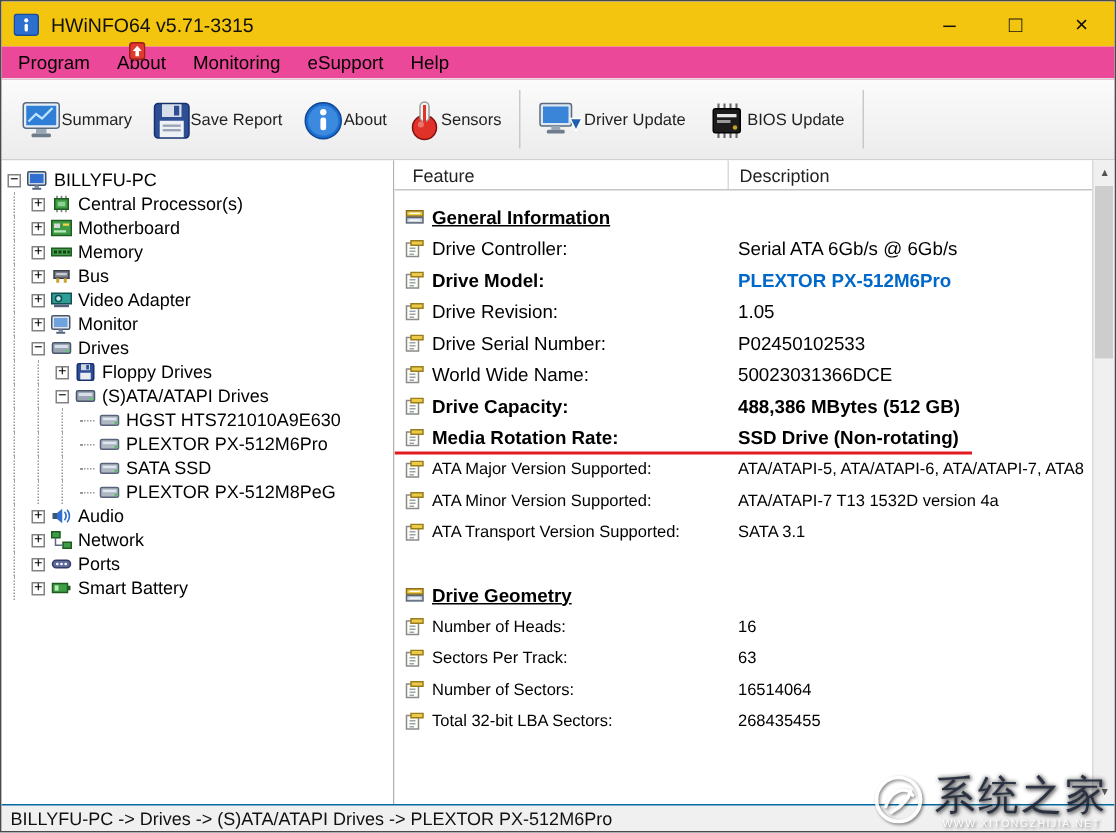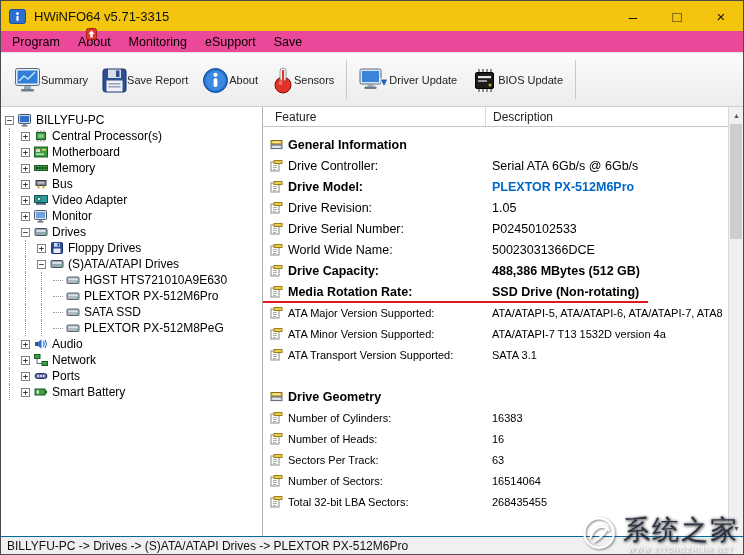--- a/index.html
+++ b/index.html
@@ -46,21 +46,21 @@
   .dh-feature{padding-left:12px;color:#222}
   .dh-desc{position:absolute;left:222px;top:0;bottom:0;padding-left:7px;border-left:1px solid #DADADA;display:flex;align-items:center;color:#222}
   .dbody{flex:1;overflow:hidden;padding-top:7px;font-size:12.5px}
   .drow{display:flex;align-items:center;height:21px;position:relative}
   .ficon{flex:0 0 14px;width:14px;margin:0 4px 0 7px;display:flex}
   .fname{flex:0 0 197px;width:197px;white-space:nowrap;overflow:hidden}
   .fvalue{flex:1;white-space:nowrap;overflow:hidden;padding-left:7px;padding-right:2px}
   .b{font-weight:bold}
   .blue{color:#0068C8;font-weight:bold}
   .small{font-size:11px}
-  .section-title{font-weight:bold;}
+  .section-title{font-weight:bold;text-decoration:underline}
   .spacer{height:21px}
   .red-underline{position:absolute;left:0;bottom:-1px;width:385px;height:2px;background:#E11A22;z-index:2}
 
   
   .scrollbar{flex:0 0 15px;width:15px;background:#F0F0F0;border-left:1px solid #DADADA;position:relative}
   .scroll-arrow{position:absolute;left:0;width:15px;height:16px;display:flex;align-items:center;justify-content:center;font-size:7px;color:#555}
   .scroll-arrow.up{top:0}
   .scroll-arrow.down{bottom:0}
   .scroll-thumb{position:absolute;left:1px;top:17px;width:12px;height:115px;background:#CDCDCD}
 
@@ -98,21 +98,21 @@
     <span class="badge">
       <svg width="11" height="12" viewBox="0 0 11 12">
           <rect x="0.5" y="0.5" width="10" height="11" rx="2" fill="#e03a2f" stroke="#9c1f16"></rect>
           <path d="M5.5 2.5 L8.5 6 L6.7 6 L6.7 9.5 L4.3 9.5 L4.3 6 L2.5 6 Z" fill="#fff"></path>
         </svg>
     </span>
   <span class="menu-item">Program</span>
       <span class="menu-item">About</span>
       <span class="menu-item">Monitoring</span>
       <span class="menu-item">eSupport</span>
-      <span class="menu-item">Save</span>
+      <span class="menu-item">Help</span>
     </div>
 
   <div class="toolbar" id="toolbar">
       <div class="tool-btn">
         <span class="tool-icon">
           <svg width="27" height="26" viewBox="0 0 27 26">
             <rect x="1.5" y="1.5" width="24" height="17" rx="2" fill="#e8eef6" stroke="#5a6b80"></rect>
             <rect x="3.5" y="3.5" width="20" height="13" fill="#2f7fd6"></rect>
             <path d="M5 14 L10 9 L14 12 L21 5" stroke="#bfe4ff" fill="none" stroke-width="1.5"></path>
             <rect x="10" y="19" width="7" height="3" fill="#9aa7b5"></rect>
@@ -565,31 +565,20 @@
               <span class="section-title">Drive Geometry</span>
             </div>
             <div class="drow small">
               <span class="ficon">
                 <svg width="13" height="12" viewBox="0 0 13 12">
                   <rect x="1" y="2" width="8" height="9" fill="#fffef5" stroke="#8a8a8a"></rect>
                   <rect x="4" y="0.5" width="8" height="3" fill="#ecca4a" stroke="#9a7d1c"></rect>
                   <path d="M3 5.5 h4 M3 7.5 h4 M3 9.5 h3" stroke="#9aa4b0" stroke-width="0.9"></path>
                 </svg>
               </span>
-              <span class="fname">Number of Cylinders:</span>
-              <span class="fvalue">16383</span>
-            </div>
-            <div class="drow small">
-              <span class="ficon">
-                <svg width="13" height="12" viewBox="0 0 13 12">
-                  <rect x="1" y="2" width="8" height="9" fill="#fffef5" stroke="#8a8a8a"></rect>
-                  <rect x="4" y="0.5" width="8" height="3" fill="#ecca4a" stroke="#9a7d1c"></rect>
-                  <path d="M3 5.5 h4 M3 7.5 h4 M3 9.5 h3" stroke="#9aa4b0" stroke-width="0.9"></path>
-                </svg>
-              </span>
               <span class="fname">Number of Heads:</span>
               <span class="fvalue">16</span>
             </div>
             <div class="drow small">
               <span class="ficon">
                 <svg width="13" height="12" viewBox="0 0 13 12">
                   <rect x="1" y="2" width="8" height="9" fill="#fffef5" stroke="#8a8a8a"></rect>
                   <rect x="4" y="0.5" width="8" height="3" fill="#ecca4a" stroke="#9a7d1c"></rect>
                   <path d="M3 5.5 h4 M3 7.5 h4 M3 9.5 h3" stroke="#9aa4b0" stroke-width="0.9"></path>
                 </svg>

